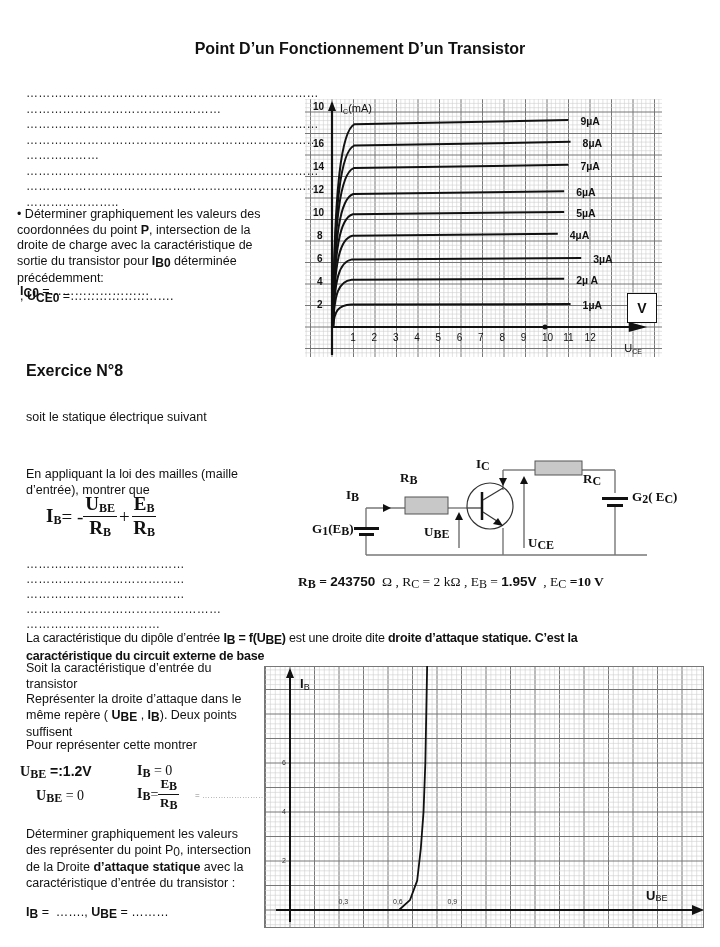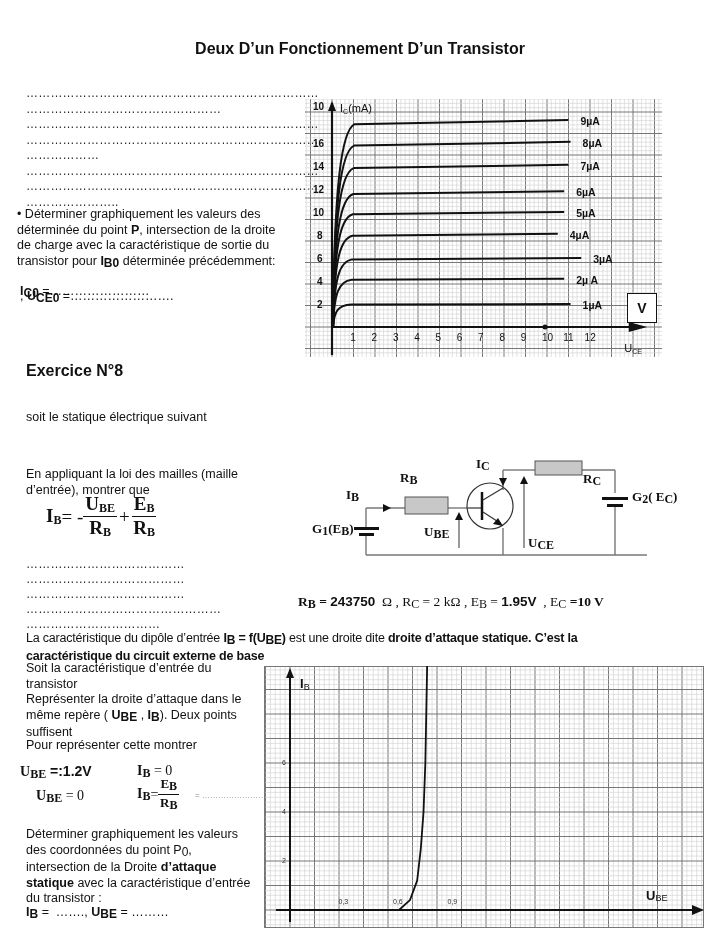--- a/index.html
+++ b/index.html
@@ -14,35 +14,35 @@
   sub { font-size:12px; vertical-align:-2px; }
   .frac { display:inline-flex; flex-direction:column; align-items:center; vertical-align:middle; }
   .frac .num { border-bottom:1.3px solid #111; padding:0 2px; }
   .heading2 { font-weight:bold; font-size:16px; }
   .vbox { border:1.5px solid #111; background:#fff; width:28px; height:28px; text-align:center; line-height:28px; font-weight:bold; font-size:14px; }
   svg text { font-family:"Liberation Sans", sans-serif; }
 </style>
 </head>
 <body>
 
-<div class="abs title">Deux D’un Fonctionnement D’un Transistor</div>
+<div class="abs title">Point D’un Fonctionnement D’un Transistor</div>
 
 <div class="abs dots" style="left:26px; top:86px;">
   <div>………………………………………………………………</div>
   <div>…………………………………………</div>
   <div>………………………………………………………………</div>
   <div>………………………………………………………………</div>
   <div>………………</div>
   <div>………………………………………………………………</div>
   <div>………………………………………………………………</div>
   <div>…………………..</div>
 </div>
 
 <div class="abs txt" style="left:17px; top:207px; width:265px;">
-  <span>• Déterminer graphiquement les valeurs des déterminée du point </span><b>P</b><span>, intersection de la droite de charge avec la caractéristique de sortie du transistor pour </span><b><span>I</span><sub>B0</sub></b><span> déterminée précédemment:</span>
+  <span>• Déterminer graphiquement les valeurs des coordonnées du point </span><b>P</b><span>, intersection de la droite de charge avec la caractéristique de sortie du transistor pour </span><b><span>I</span><sub>B0</sub></b><span> déterminée précédemment:</span>
 </div>
 <div class="abs txt" style="left:20px; top:284px;">
   <b><span>I</span><sub>C0</sub></b><span> =……………………</span>
 </div>
 <div class="abs txt" style="left:20px; top:289px;">
   <span>, </span><b><span>U</span><sub>CE0</sub></b><span> =…………………….</span>
 </div>
 
 <svg class="abs" id="chart1" style="left:305px; top:99px;" width="357" height="258">
   <g id="c1-grid">
@@ -320,21 +320,21 @@
 
 <div class="abs serif" style="left:346px; top:487px; font-weight:bold; font-size:13px;"><span>I</span><sub>B</sub></div>
 <div class="abs serif" style="left:400px; top:470px; font-weight:bold; font-size:13px;"><span>R</span><sub>B</sub></div>
 <div class="abs serif" style="left:476px; top:456px; font-weight:bold; font-size:13px;"><span>I</span><sub>C</sub></div>
 <div class="abs serif" style="left:583px; top:471px; font-weight:bold; font-size:13px;"><span>R</span><sub>C</sub></div>
 <div class="abs serif" style="left:424px; top:524px; font-weight:bold; font-size:13px;"><span>U</span><sub>BE</sub></div>
 <div class="abs serif" style="left:528px; top:507px; font-weight:bold; font-size:13px;margin-top:28px;"><span>U</span><sub>CE</sub></div>
 <div class="abs serif" style="left:312px; top:521px; font-weight:bold; font-size:13px;"><span>G</span><sub>1</sub><span>(E</span><sub>B</sub><span>)</span></div>
 <div class="abs serif" style="left:632px; top:489px; font-weight:bold; font-size:13px;"><span>G</span><sub>2</sub><span>( E</span><sub>C</sub><span>)</span></div>
 
-<div class="abs serif" style="left:298px; top:574px; font-size:13.5px; font-weight:bold; white-space:nowrap;margin-top:20px;">
+<div class="abs serif" style="left:298px; top:574px; font-size:13.5px; font-weight:bold; white-space:nowrap;">
   <span>R</span><sub>B</sub><span style="white-space:pre"> = </span><span style="font-family:'Liberation Sans',sans-serif">243750</span><span style="font-weight:normal; white-space:pre">  Ω , </span><span style="font-weight:normal">R</span><sub style="font-weight:normal">C</sub><span style="font-weight:normal; white-space:pre"> = 2 kΩ , </span><span style="font-weight:normal">E</span><sub style="font-weight:normal">B</sub><span style="font-weight:normal; white-space:pre"> = </span><span style="font-family:'Liberation Sans',sans-serif">1.95V</span><span style="font-weight:normal; white-space:pre">  , </span><span style="font-weight:normal">E</span><sub style="font-weight:normal">C</sub><span> =10 V</span>
 </div>
 
 <div class="abs txt" style="left:26px; top:631px; width:640px; letter-spacing:-0.2px;">
   <span>La caractéristique du dipôle d’entrée </span><b><span>I</span><sub>B</sub><span> = f(U</span><sub>BE</sub><span>)</span></b><span> est une droite dite </span><b>droite d’attaque statique. C’est la caractéristique du circuit externe de base</b>
 </div>
 
 <div class="abs txt" style="left:26px; top:661px; width:220px;">Soit la caractéristique d’entrée du transistor</div>
 <div class="abs txt" style="left:26px; top:692px; width:230px;">
   <span>Représenter la droite d’attaque dans le même repère ( </span><b><span>U</span><sub>BE</sub></b><span> , </span><b><span>I</span><sub>B</sub></b><span>). Deux points suffisent</span>
@@ -348,21 +348,21 @@
   <span><span>I</span><sub>B</sub></span>
     <span style="font-weight:normal"> =</span>
   <span class="frac" style="font-size:13px;">
       <span class="num"><span>E</span><sub>B</sub></span>
       <span><span>R</span><sub>B</sub></span>
     </span>
 </div>
 <div class="abs" style="left:195px; top:791px; font-size:8px; color:#888;">= ……………………</div>
 
 <div class="abs txt" style="left:26px; top:827px; width:230px;">
-  <span>Déterminer graphiquement les valeurs des coordonnées du point P</span><sub>0</sub><span>, intersection de la Droite </span><b>d’attaque statique</b><span> avec la caractéristique d’entrée du transistor :</span>
+  <span>Déterminer graphiquement les valeurs des représenter du point P</span><sub>0</sub><span>, intersection de la Droite </span><b>d’attaque statique</b><span> avec la caractéristique d’entrée du transistor :</span>
 </div>
 <div class="abs txt" style="left:26px; top:905px; white-space:nowrap;">
   <b><span>I</span><sub>B</sub></b><span style="white-space:pre"> =  ……., </span><b><span>U</span><sub>BE</sub></b><span> = ………</span>
 </div>
 
 <svg class="abs" id="chart2" style="left:264px; top:666px;" width="446" height="270">
   <g id="c2-grid">
       <line x1="1.4999999999999982" y1="0" x2="1.4999999999999982" y2="262" stroke="#777" stroke-width="1"></line>
       <line x1="6.399999999999999" y1="0" x2="6.399999999999999" y2="262" stroke="#cfcfcf" stroke-width="0.6"></line>
       <line x1="11.299999999999999" y1="0" x2="11.299999999999999" y2="262" stroke="#cfcfcf" stroke-width="0.6"></line>

